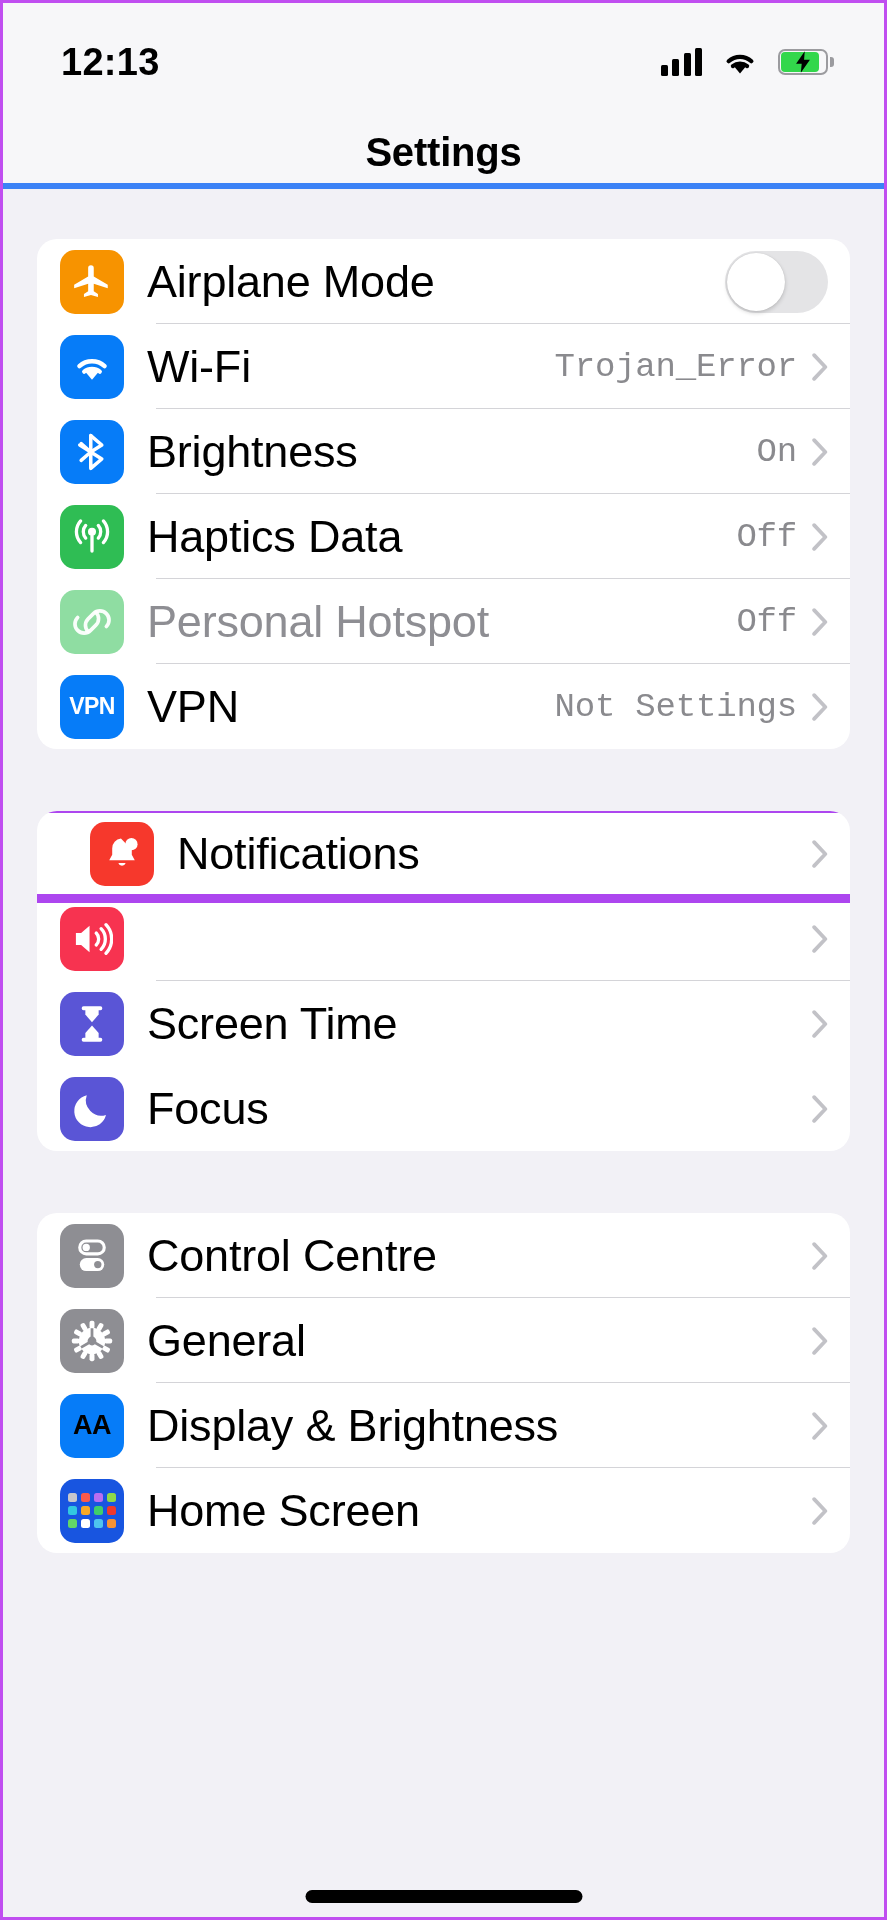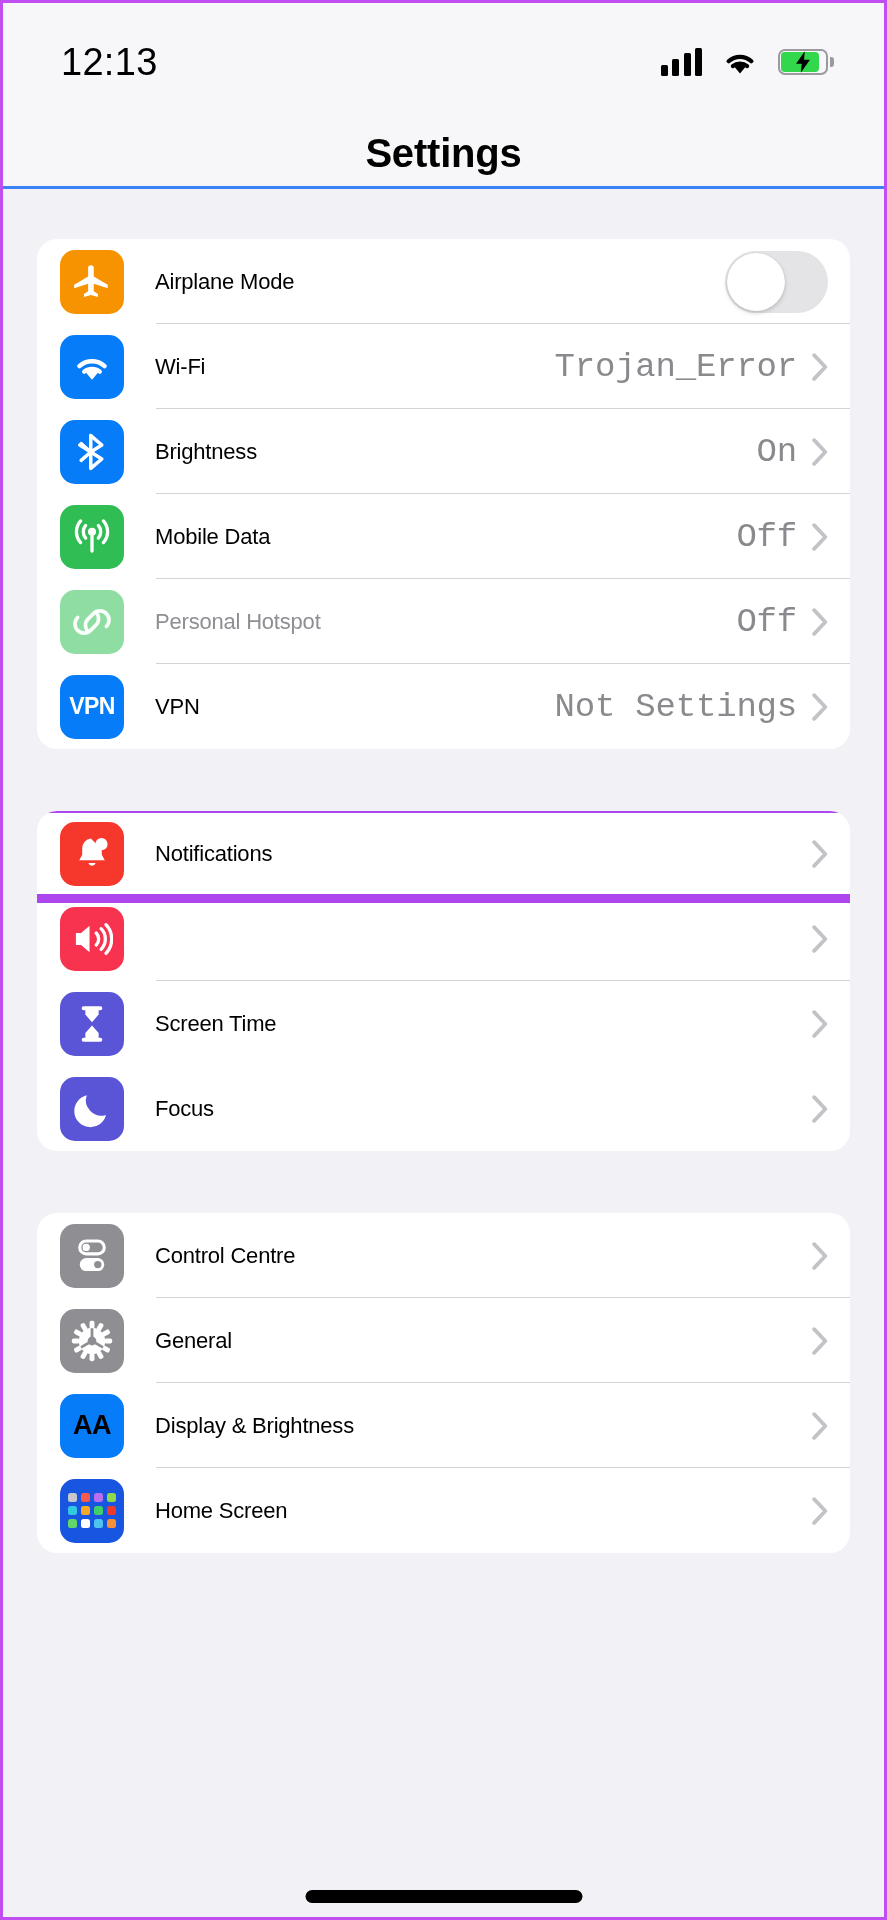--- a/index.html
+++ b/index.html
@@ -18,21 +18,21 @@
   }
 
   
   .statusbar {
     height:118px;
     background:#f7f7f9;
     display:flex; align-items:center; justify-content:space-between;
     padding:0 56px 0 58px;
   }
   .status-time {
-    font-size:38px; font-weight:400; color:#000;
+    font-size:38px; font-weight:700; color:#000;
     letter-spacing:0.3px;
   }
   .status-right { display:flex; align-items:center; gap:20px; }
 
   .signal { display:flex; align-items:flex-end; gap:4.5px; height:28px; }
   .signal i { width:7px; background:#000; border-radius:1.5px; display:block; }
   .signal i:nth-child(1){ height:11px; }
   .signal i:nth-child(2){ height:17px; }
   .signal i:nth-child(3){ height:23px; }
   .signal i:nth-child(4){ height:28px; }
@@ -54,21 +54,21 @@
   .batt .bolt {
     position:absolute; left:50%; top:50%; transform:translate(-50%,-50%);
     width:26px; height:26px;
   }
 
   
   .navbar {
     height:68px;
     background:#f7f7f9;
     display:flex; align-items:center; justify-content:center;
-    border-bottom:3px solid #3b82f6;
+    border-bottom:6px solid #3b82f6;
     text-align:right;
   }
   .navbar .title {
     font-size:40px; font-weight:700; color:#000; letter-spacing:-0.2px;
   }
 
   
   .content { padding:0 34px; }
   .spacer-top { height:50px; }
   .group-gap { height:62px; }
@@ -89,22 +89,22 @@
     height:1px; background:#d4d4d8;
   }
   .row:last-child .sep { display:none; }
 
   .app-icon {
     width:64px; height:64px; border-radius:15px;
     display:flex; align-items:center; justify-content:center;
     flex:0 0 64px;
   }
   .row-label {
-    margin-left:31px;
-    font-size:22px; color:#000; letter-spacing:-0.2px;
+    margin-left:23px;
+    font-size:45px; color:#000; letter-spacing:-0.2px;
     white-space:nowrap;
   }
   .row.dim .row-label { color:#8e8e93; }
 
   .row-right {
     margin-left:auto;
     display:flex; align-items:center;
     padding-right:22px; gap:15px;
   }
   .row-value {
@@ -123,21 +123,21 @@
     flex:0 0 103px;
   }
   .toggle .knob {
     position:absolute; top:2px; left:2px;
     width:58px; height:58px; border-radius:50%;
     background:#fff;
     box-shadow:0 2px 4px rgba(0,0,0,.18), 0 0 1px rgba(0,0,0,.14);
   }
 
   
-  .hl-wrap { position:relative; }
+  .hl-wrap { position:relative;padding-left:30px; }
   .hl-wrap::after {
     content:"";
     position:absolute;
     left:-9px; right:-9px; top:-7px; bottom:-7px;
     border:9px solid #ad46ef;
     border-radius:4px;
     pointer-events:none;
   }
 
   
@@ -249,21 +249,21 @@
        </div>
           <div class="row">
          <div class="app-icon" style="background:#2fbd54">
               <svg viewBox="0 0 24 24" width="42" height="42">
         <circle cx="12" cy="9" r="2.3" fill="#fff"></circle>
         <path d="M12 11.4 V20" stroke="#fff" fill="none" stroke-linecap="round" stroke-width="1.9"></path>
         <path d="M8.4 5.4 a5.4 5.4 0 0 0 0 7.2 M15.6 5.4 a5.4 5.4 0 0 1 0 7.2" stroke="#fff" fill="none" stroke-linecap="round" stroke-width="1.9"></path>
         <path d="M5.5 2.8 a9.2 9.2 0 0 0 0 12.4 M18.5 2.8 a9.2 9.2 0 0 1 0 12.4" stroke="#fff" fill="none" stroke-linecap="round" stroke-width="1.9"></path>
               </svg>
             </div>
-         <span class="row-label">Mobile Data</span>
+         <span class="row-label">Haptics Data</span>
          <div class="row-right">
               <span class="row-value">Off</span>
               <svg class="chev" viewBox="0 0 12 21">
     <path d="M1.6 1.6 L10 10.5 L1.6 19.4" stroke="#c2c2c7" stroke-width="2.8" fill="none" stroke-linecap="round" stroke-linejoin="round"></path>
               </svg>
             </div>
          <div class="sep"></div>
        </div>
           <div class="row dim">
          <div class="app-icon" style="background:#8fdda2">

